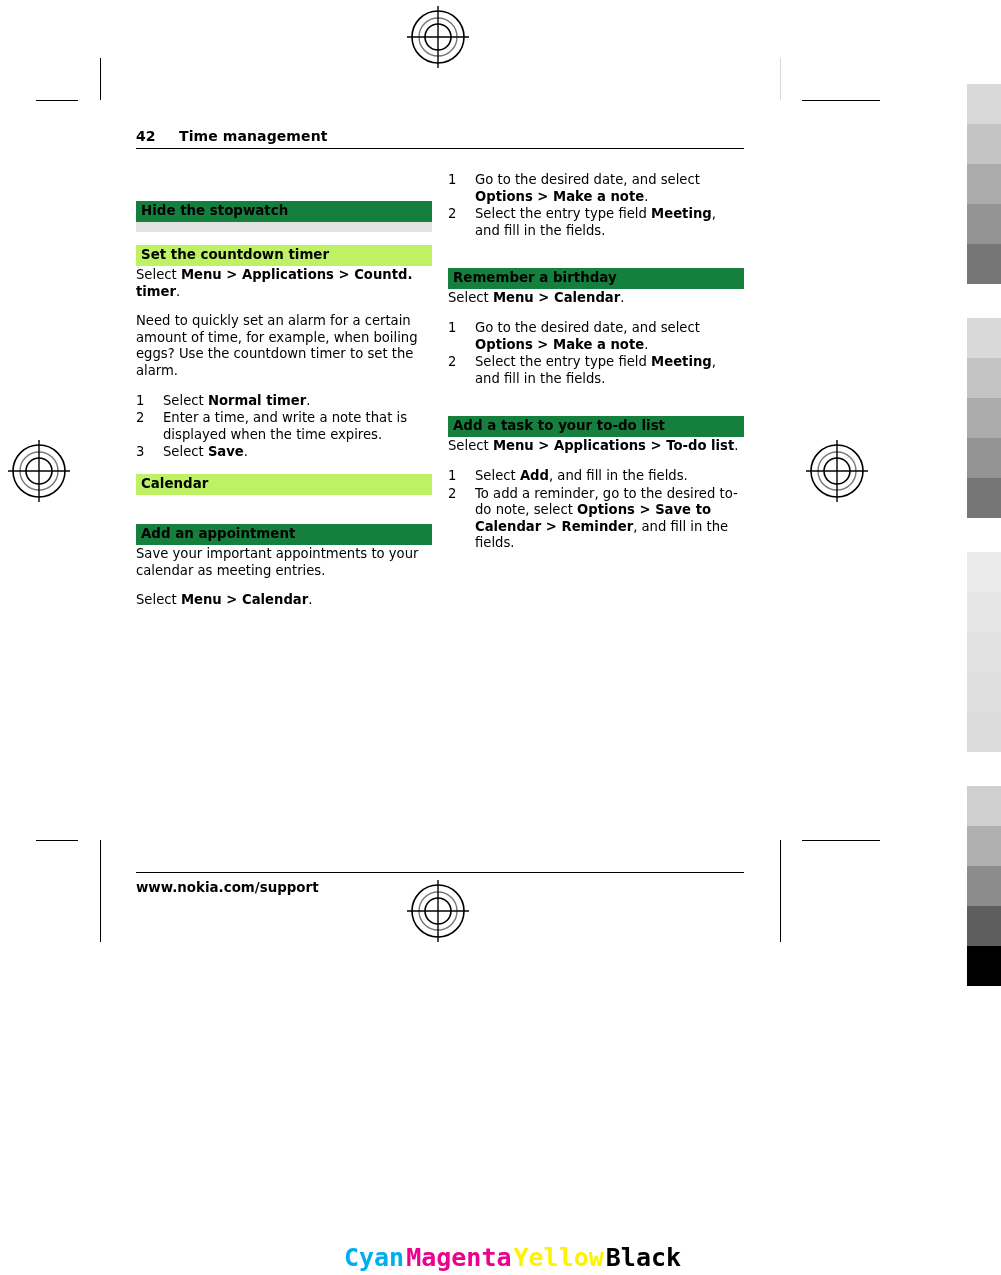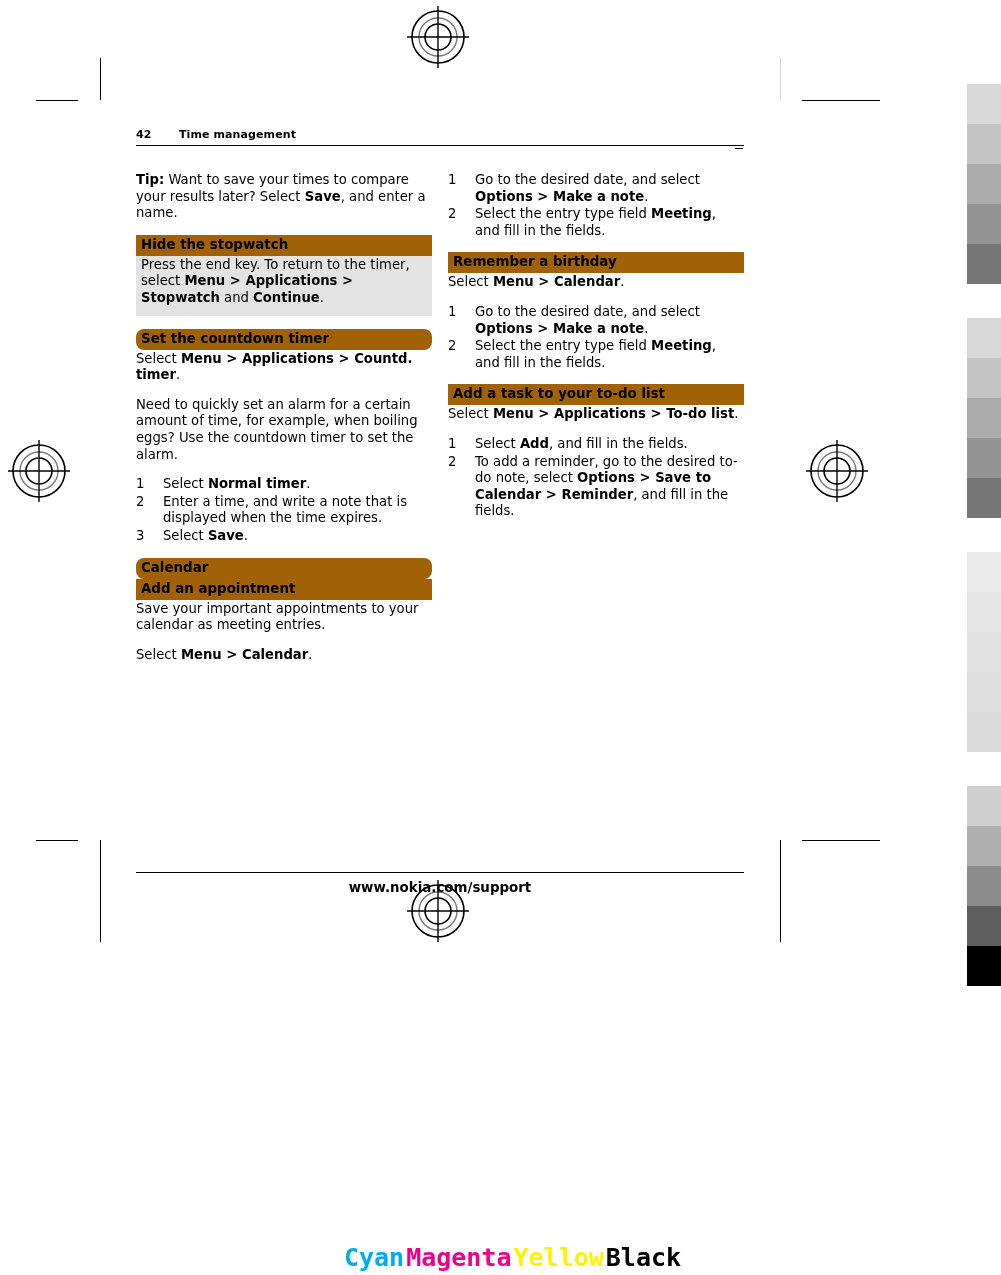--- a/index.html
+++ b/index.html
@@ -36,21 +36,21 @@
   
   .runhead {
     position: absolute;
     left: 36px;
     top: 28px;
     width: 608px;
   }
   .runhead-row {
     display: flex;
     align-items: baseline;
-    font-size: 11px;
+    font-size: 14px;
     font-weight: bold;
     letter-spacing: 0.1px;
     padding-bottom: 4px;
   }
   .runhead-folio { width: 43px; }
   .runhead-rule {
     border-bottom: 1.4px solid #000;
     width: 608px;
   }
 
@@ -74,22 +74,22 @@
     text-align: left;
   }
 
   .hd {
     font-size: 13.4px;
     font-weight: bold;
     line-height: 18px;
     padding: 1px 4px 2px 5px;
     margin-bottom: 1px;
   }
-  .hd-major { background: #a16207; border-radius: 8px; }
-  .hd-minor { background: #a16207; }
+  .hd-major { background: #bef264; }
+  .hd-minor { background: #15803d; margin-top: 29px; }
   .hd-stack { margin-bottom: 0; }
 
   .shade-block {
     background: #e3e3e3;
     padding: 0 5px 9px 5px;
     margin-bottom: 13px;
   }
   .shade-block .body-text { margin-bottom: 0; }
   .shade-block .hd {
     margin-left: -5px;
@@ -121,21 +121,21 @@
     position: absolute;
     left: 36px;
     top: 772px;
     width: 608px;
   }
   .footer-rule {
     border-top: 1.2px solid #000;
     width: 608px;
   }
   .footer-url {
-    text-align: center;
+    text-align: left;
     font-size: 13.4px;
     font-weight: bold;
     padding-top: 7px;
   }
 
   
   #graystrip {
     position: absolute;
     left: 967px;
     top: 84px;
@@ -214,25 +214,23 @@
       <span class="runhead-folio">42</span>
       <span>Time management</span>
     </div>
     <div class="runhead-rule"></div>
   </div>
 
   <div class="cols">
 
     <div class="col">
 
-      <p class="body-text"><b>Tip:</b><span> Want to save your times to compare your results later? Select </span><b>Save</b><span>, and enter a name.</span></p>
 
       <div class="shade-block">
         <div class="hd hd-minor">Hide the stopwatch</div>
-        <p class="body-text"><span>Press the end key. To return to the timer, select </span><b>Menu</b><b> &gt; </b><b>Applications</b><b> &gt; </b><b>Stopwatch</b><span> and </span><b>Continue</b><span>.</span></p>
       </div>
 
       <div class="hd hd-major">Set the countdown timer</div>
       <p class="body-text"><span>Select </span><b>Menu</b><b> &gt; </b><b>Applications</b><b> &gt; </b><b>Countd. timer</b><span>.</span></p>
       <p class="body-text">Need to quickly set an alarm for a certain amount of time, for example, when boiling eggs? Use the countdown timer to set the alarm.</p>
 
       <ol class="steps">
         <li>
           <span class="num">1</span>
           <span class="txt"><span>Select </span><b>Normal timer</b><span>.</span></span>

